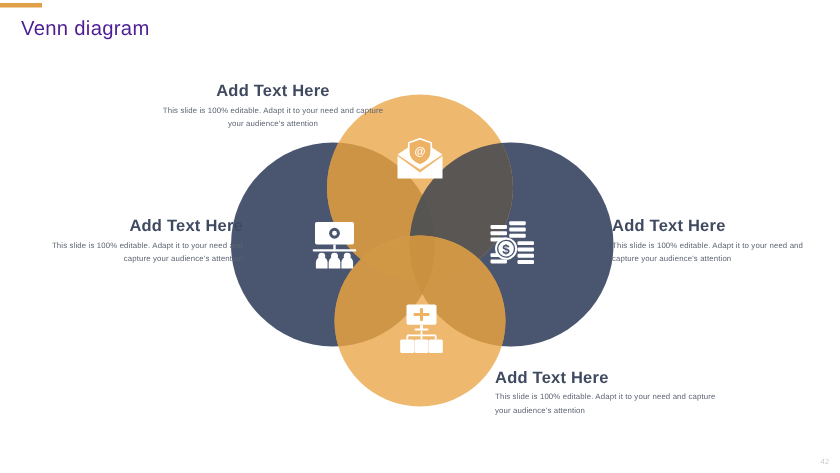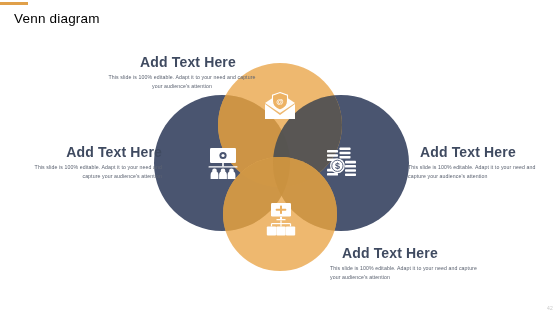--- a/index.html
+++ b/index.html
@@ -31,21 +31,21 @@
     width: 28px;
     height: 3px;
     background: #e0a04a;
   }
   #page-title {
     position: absolute;
     left: 14px;
     top: 11px;
     font-size: 13.5px;
     font-weight: 400;
-    color: #000000;
+    color: #4c1d95;
     letter-spacing: 0.2px;
     white-space: nowrap;
   }
 
   
   #venn {
     position: absolute;
     left: 0;
     top: 0;
     width: 560px;
@@ -53,25 +53,25 @@
   }
   #venn svg {
     display: block;
   }
 
   
   .callout {
     position: absolute;
   }
   .callout .c-title {
-    font-size: 14px;
+    font-size: 11px;
     font-weight: 700;
     color: #3f4a60;
     letter-spacing: 0.15px;
-    margin: 0 0 3px 12px;
+    margin: 0 0 3px 0;
     line-height: 1.1;
   }
   .callout .c-body {
     font-size: 5.2px;
     font-weight: 400;
     color: #5d6472;
     line-height: 1.75;
     margin: 0;
     letter-spacing: 0.1px;
   }

